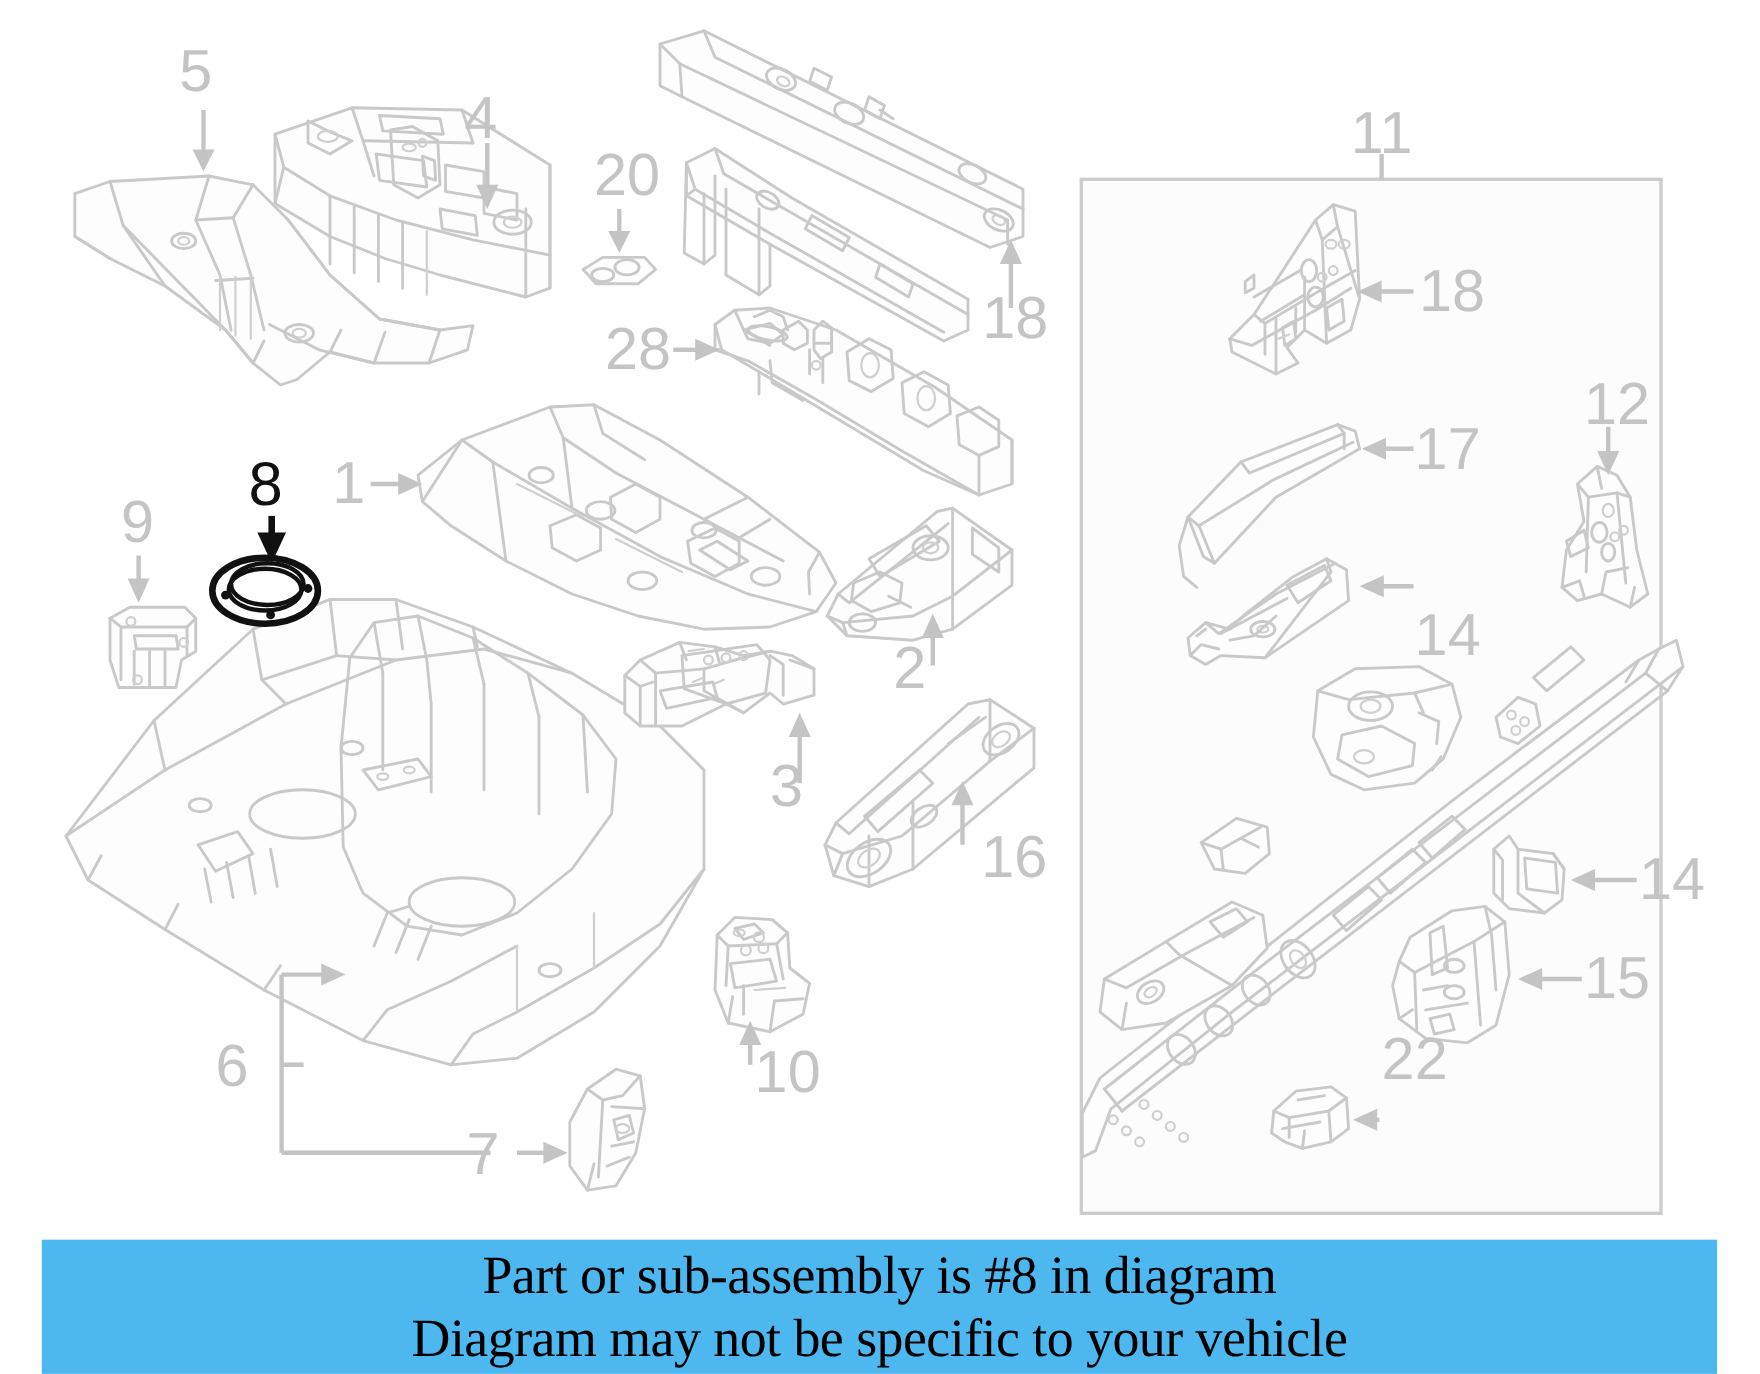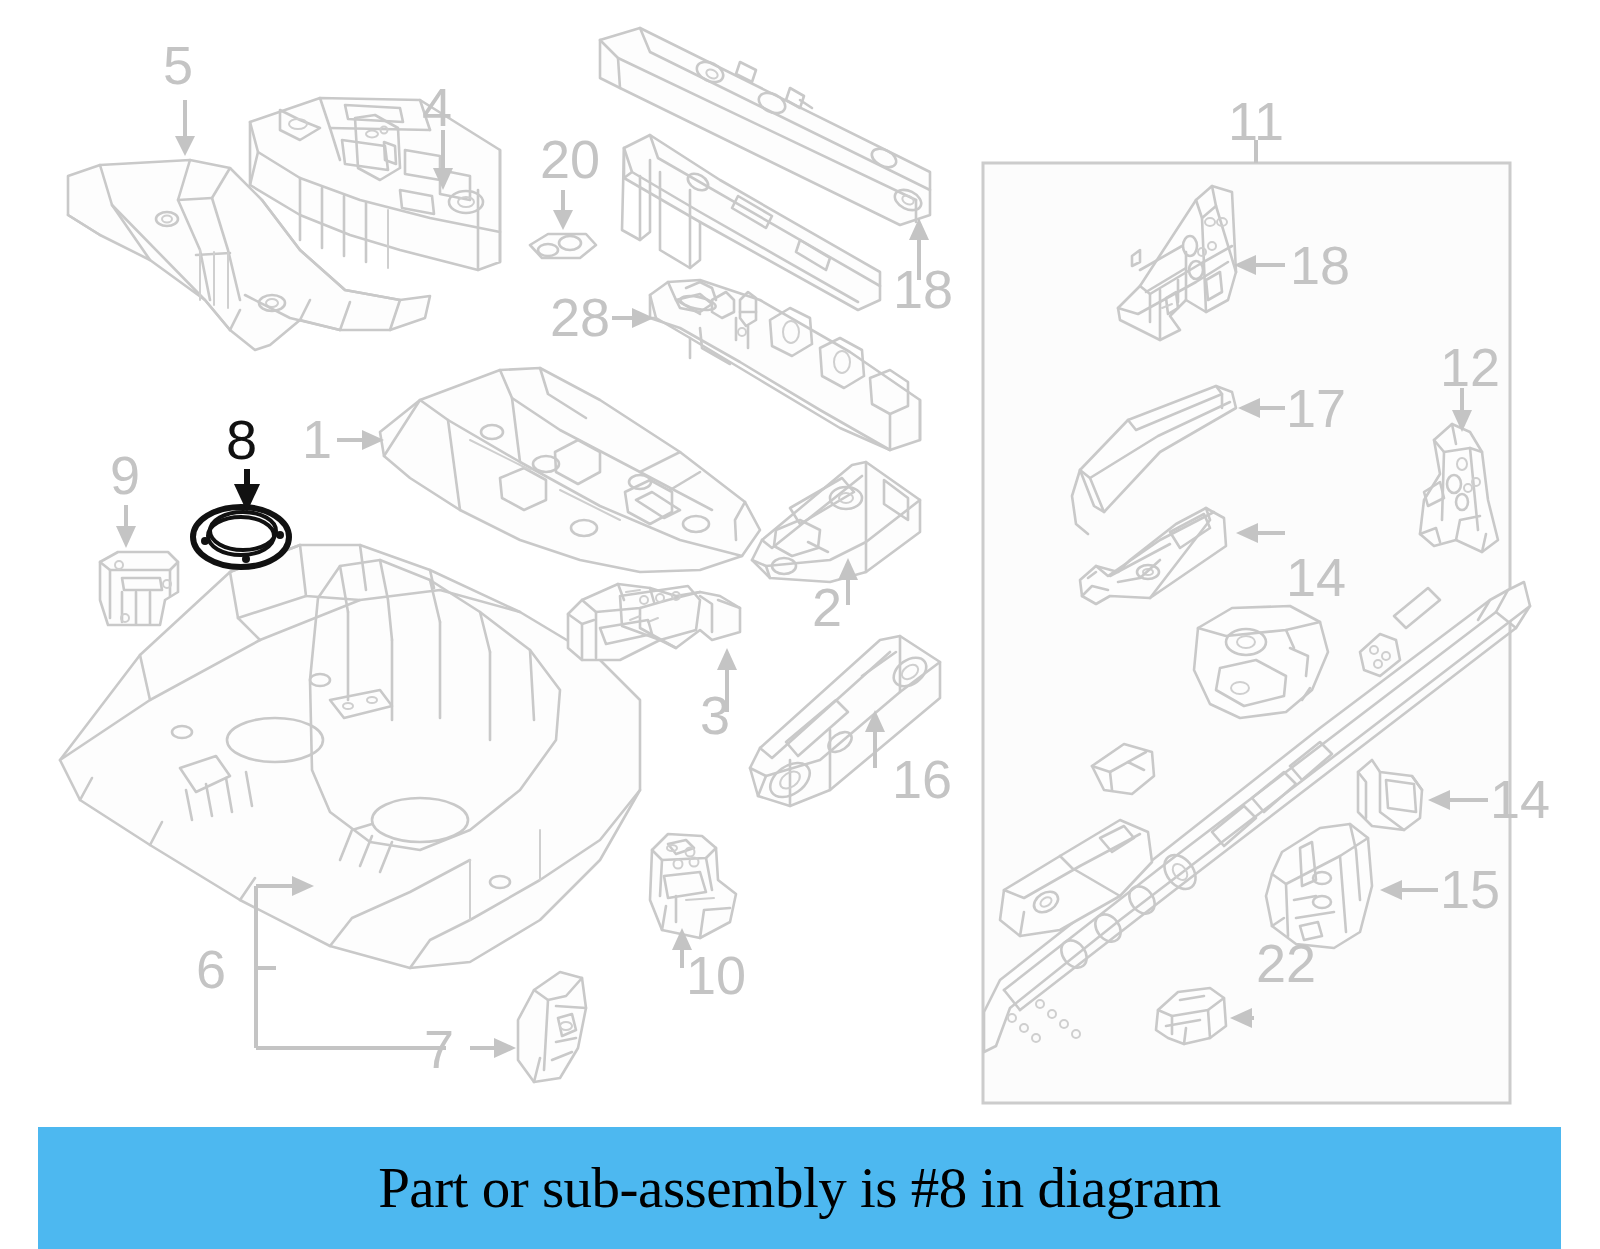--- a/index.html
+++ b/index.html
@@ -110,21 +110,21 @@
     background: #4db8f0;
     display: flex;
     flex-direction: column;
     align-items: center;
     justify-content: center;
     box-sizing: border-box;
   }
   .caption-line {
     color: #000000;
     font-family: "Liberation Serif", serif;
-    font-size: 57px;
+    font-size: 49px;
     line-height: 58px;
     letter-spacing: -0.5px;
     white-space: nowrap;
     text-align: center;
   }
 </style>
 </head>
 <body>
 
 <div id="diagram-stage">
@@ -679,13 +679,14 @@
   <div class="num-label" style="left:1440px; top:862px;">15</div>
   <div class="num-label" style="left:650px;  top:948px;margin-left:36px;">10</div>
   <div class="num-label" style="left:196px;  top:942px;">6</div>
   <div class="num-label" style="left:424px;  top:1022px;">7</div>
   <div class="num-label" style="left:1256px; top:936px;">22</div>
 
 </div>
 
 <div id="caption-banner">
   <div class="caption-line">Part or sub-assembly is #8 in diagram</div>
+  <div class="caption-line">Diagram may not be specific to your vehicle</div>
 </div>
 
 </body></html>

